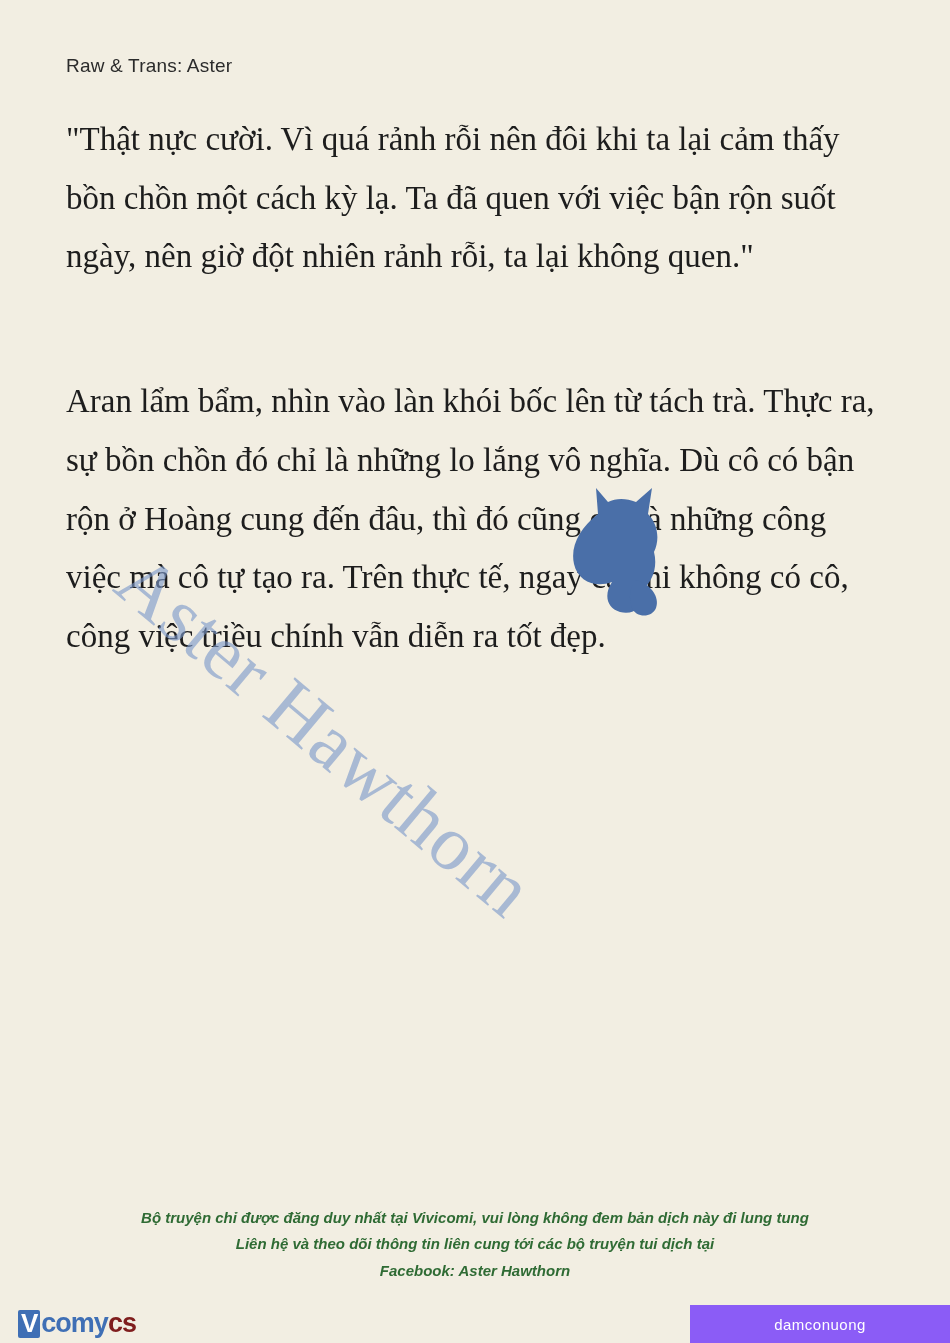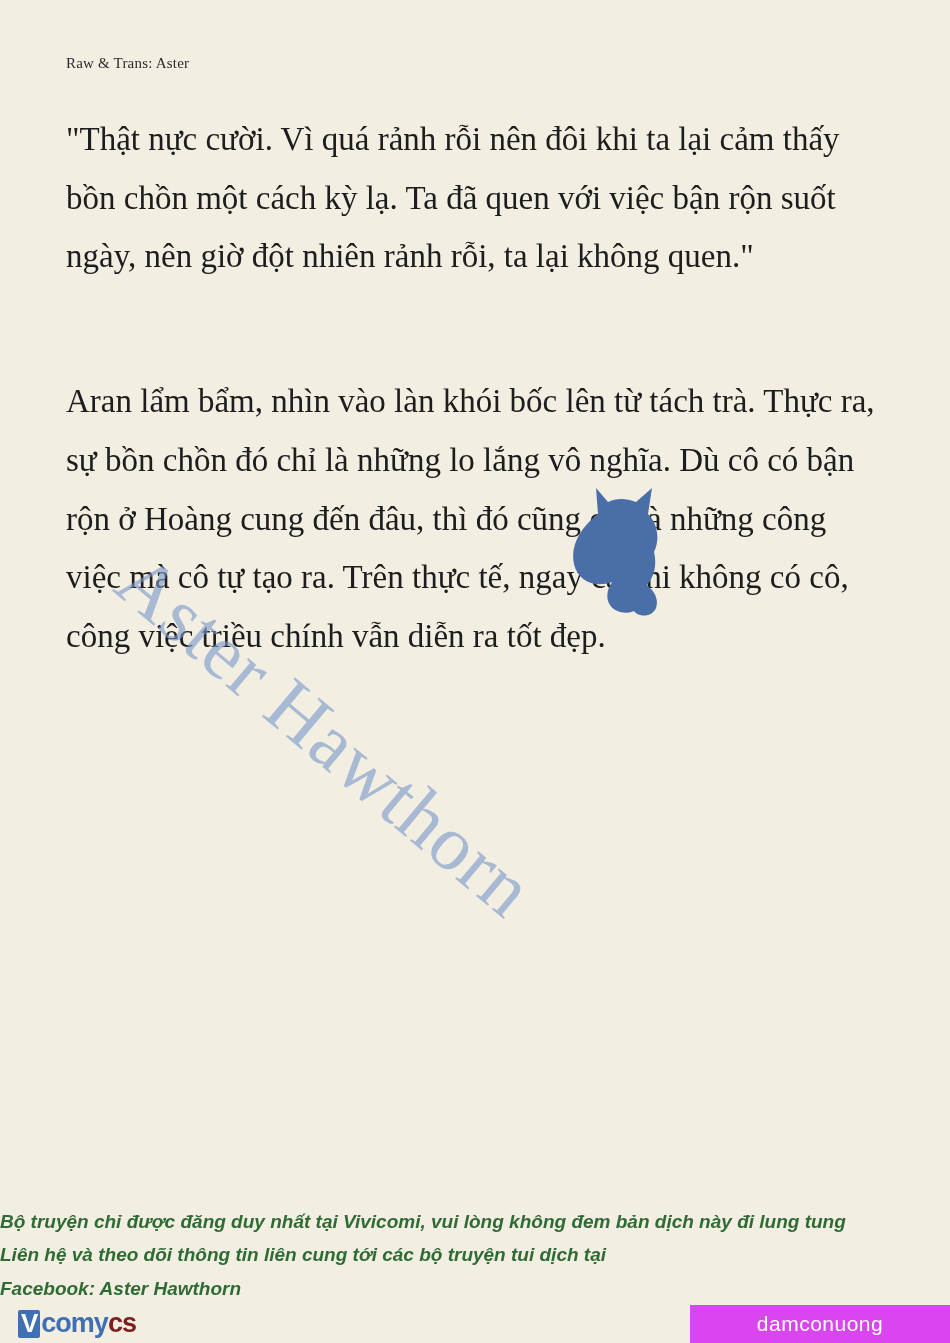--- a/index.html
+++ b/index.html
@@ -18,22 +18,22 @@
     position: relative;
     width: 950px;
     height: 1343px;
     background: #f2eee2;
     overflow: hidden;
   }
   .credit-top {
     position: absolute;
     left: 66px;
     top: 55px;
-    font-family: Liberation Serif, serif;
-    font-size: 15px;
+    font-family: Liberation Sans, sans-serif;
+    font-size: 19px;
     color: #2b2b2b;
     letter-spacing: 0.2px;
   }
   .content {
     position: absolute;
     left: 66px;
     top: 110px;
     width: 820px;
     font-family: "Liberation Serif", serif;
     font-size: 33px;
@@ -76,23 +76,23 @@
     left: 540px;
     top: 480px;
     z-index: 6;
     pointer-events: none;
   }
   .footer-note {
     position: absolute;
     left: 0;
     right: 0;
     top: 1205px;
-    text-align: left;
+    text-align: center;
     font-family: "Liberation Sans", sans-serif;
-    font-size: 19px;
+    font-size: 15px;
     font-weight: bold;
     font-style: italic;
     color: #2f6b34;
     line-height: 1.75;
   }
   .footer-note div {
     white-space: nowrap;
   }
   .bottom-bar {
     position: absolute;
@@ -129,26 +129,26 @@
   }
   .logo .logo-cs {
     color: #7f1d1d;
   }
   .badge-right {
     position: absolute;
     right: 0;
     bottom: 0;
     width: 260px;
     height: 38px;
-    background: #d946ef;
+    background: #8b5cf6;
     display: flex;
     align-items: center;
     justify-content: center;
     font-family: "Liberation Sans", sans-serif;
-    font-size: 21px;
+    font-size: 15px;
     color: #ffffff;
     letter-spacing: 0.5px;
   }
 </style>
 </head>
 <body>
 
 <div class="page">
 
   <div class="credit-top">Raw &amp; Trans: Aster</div>

